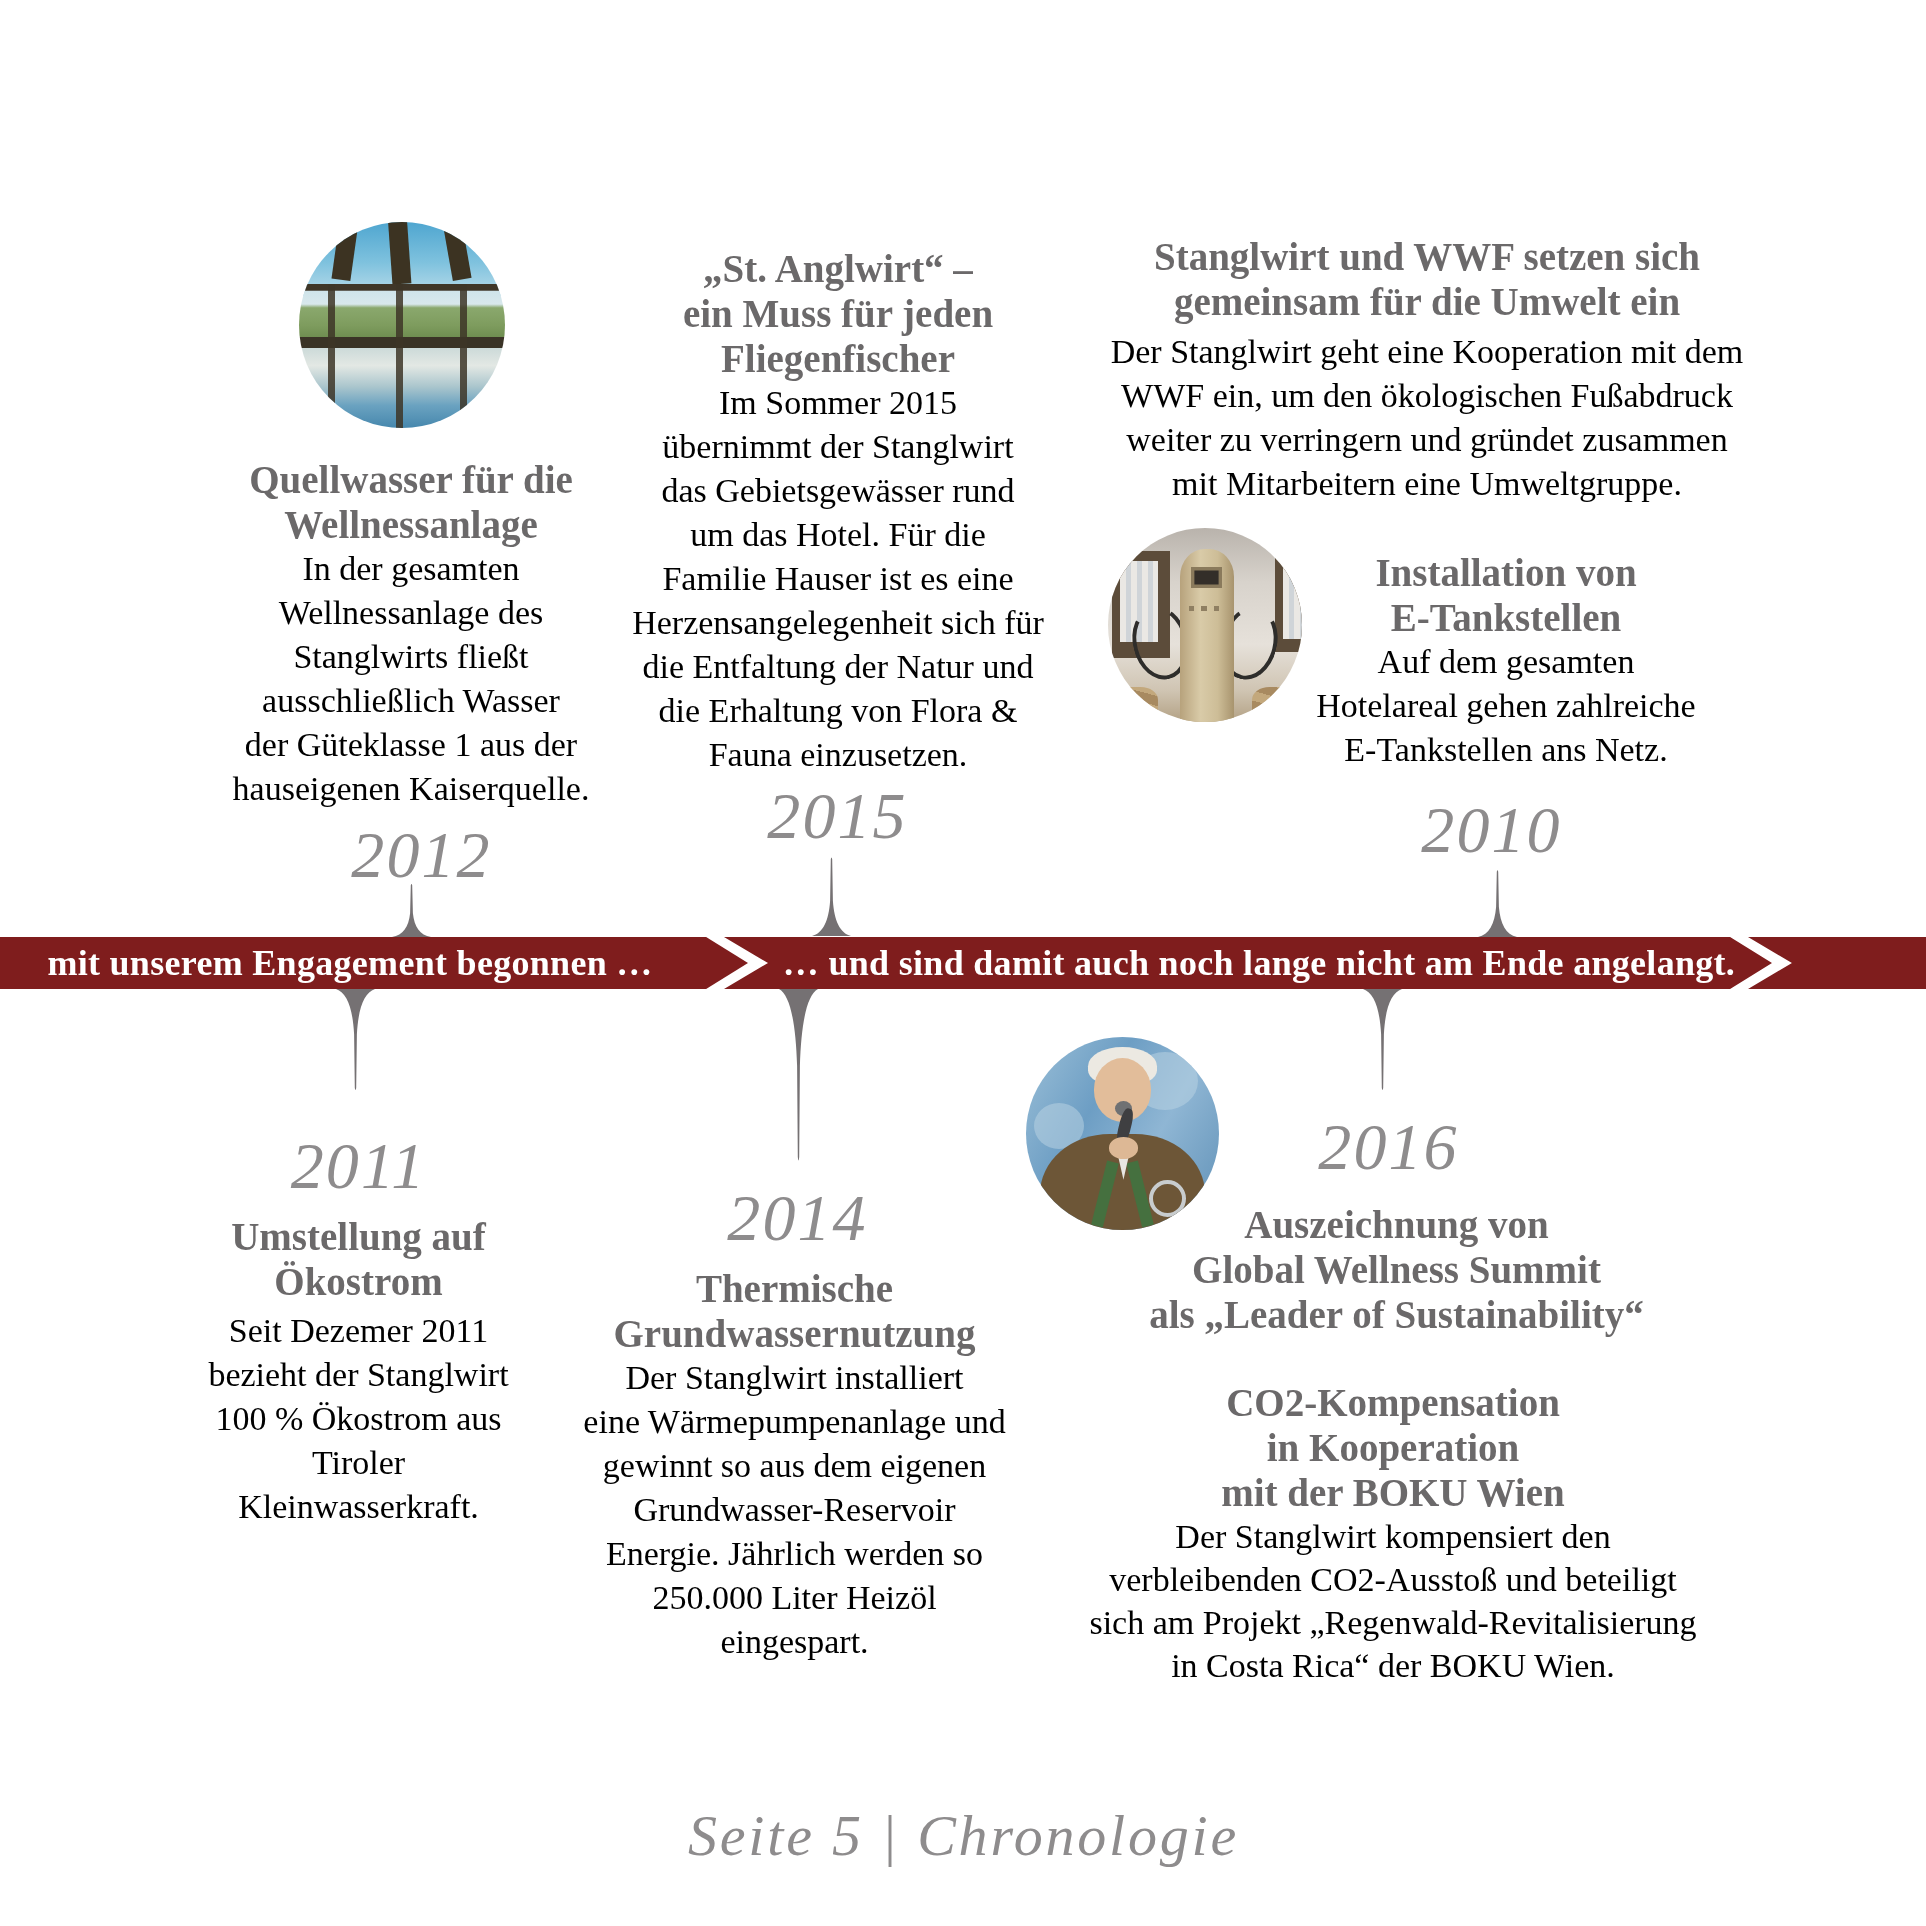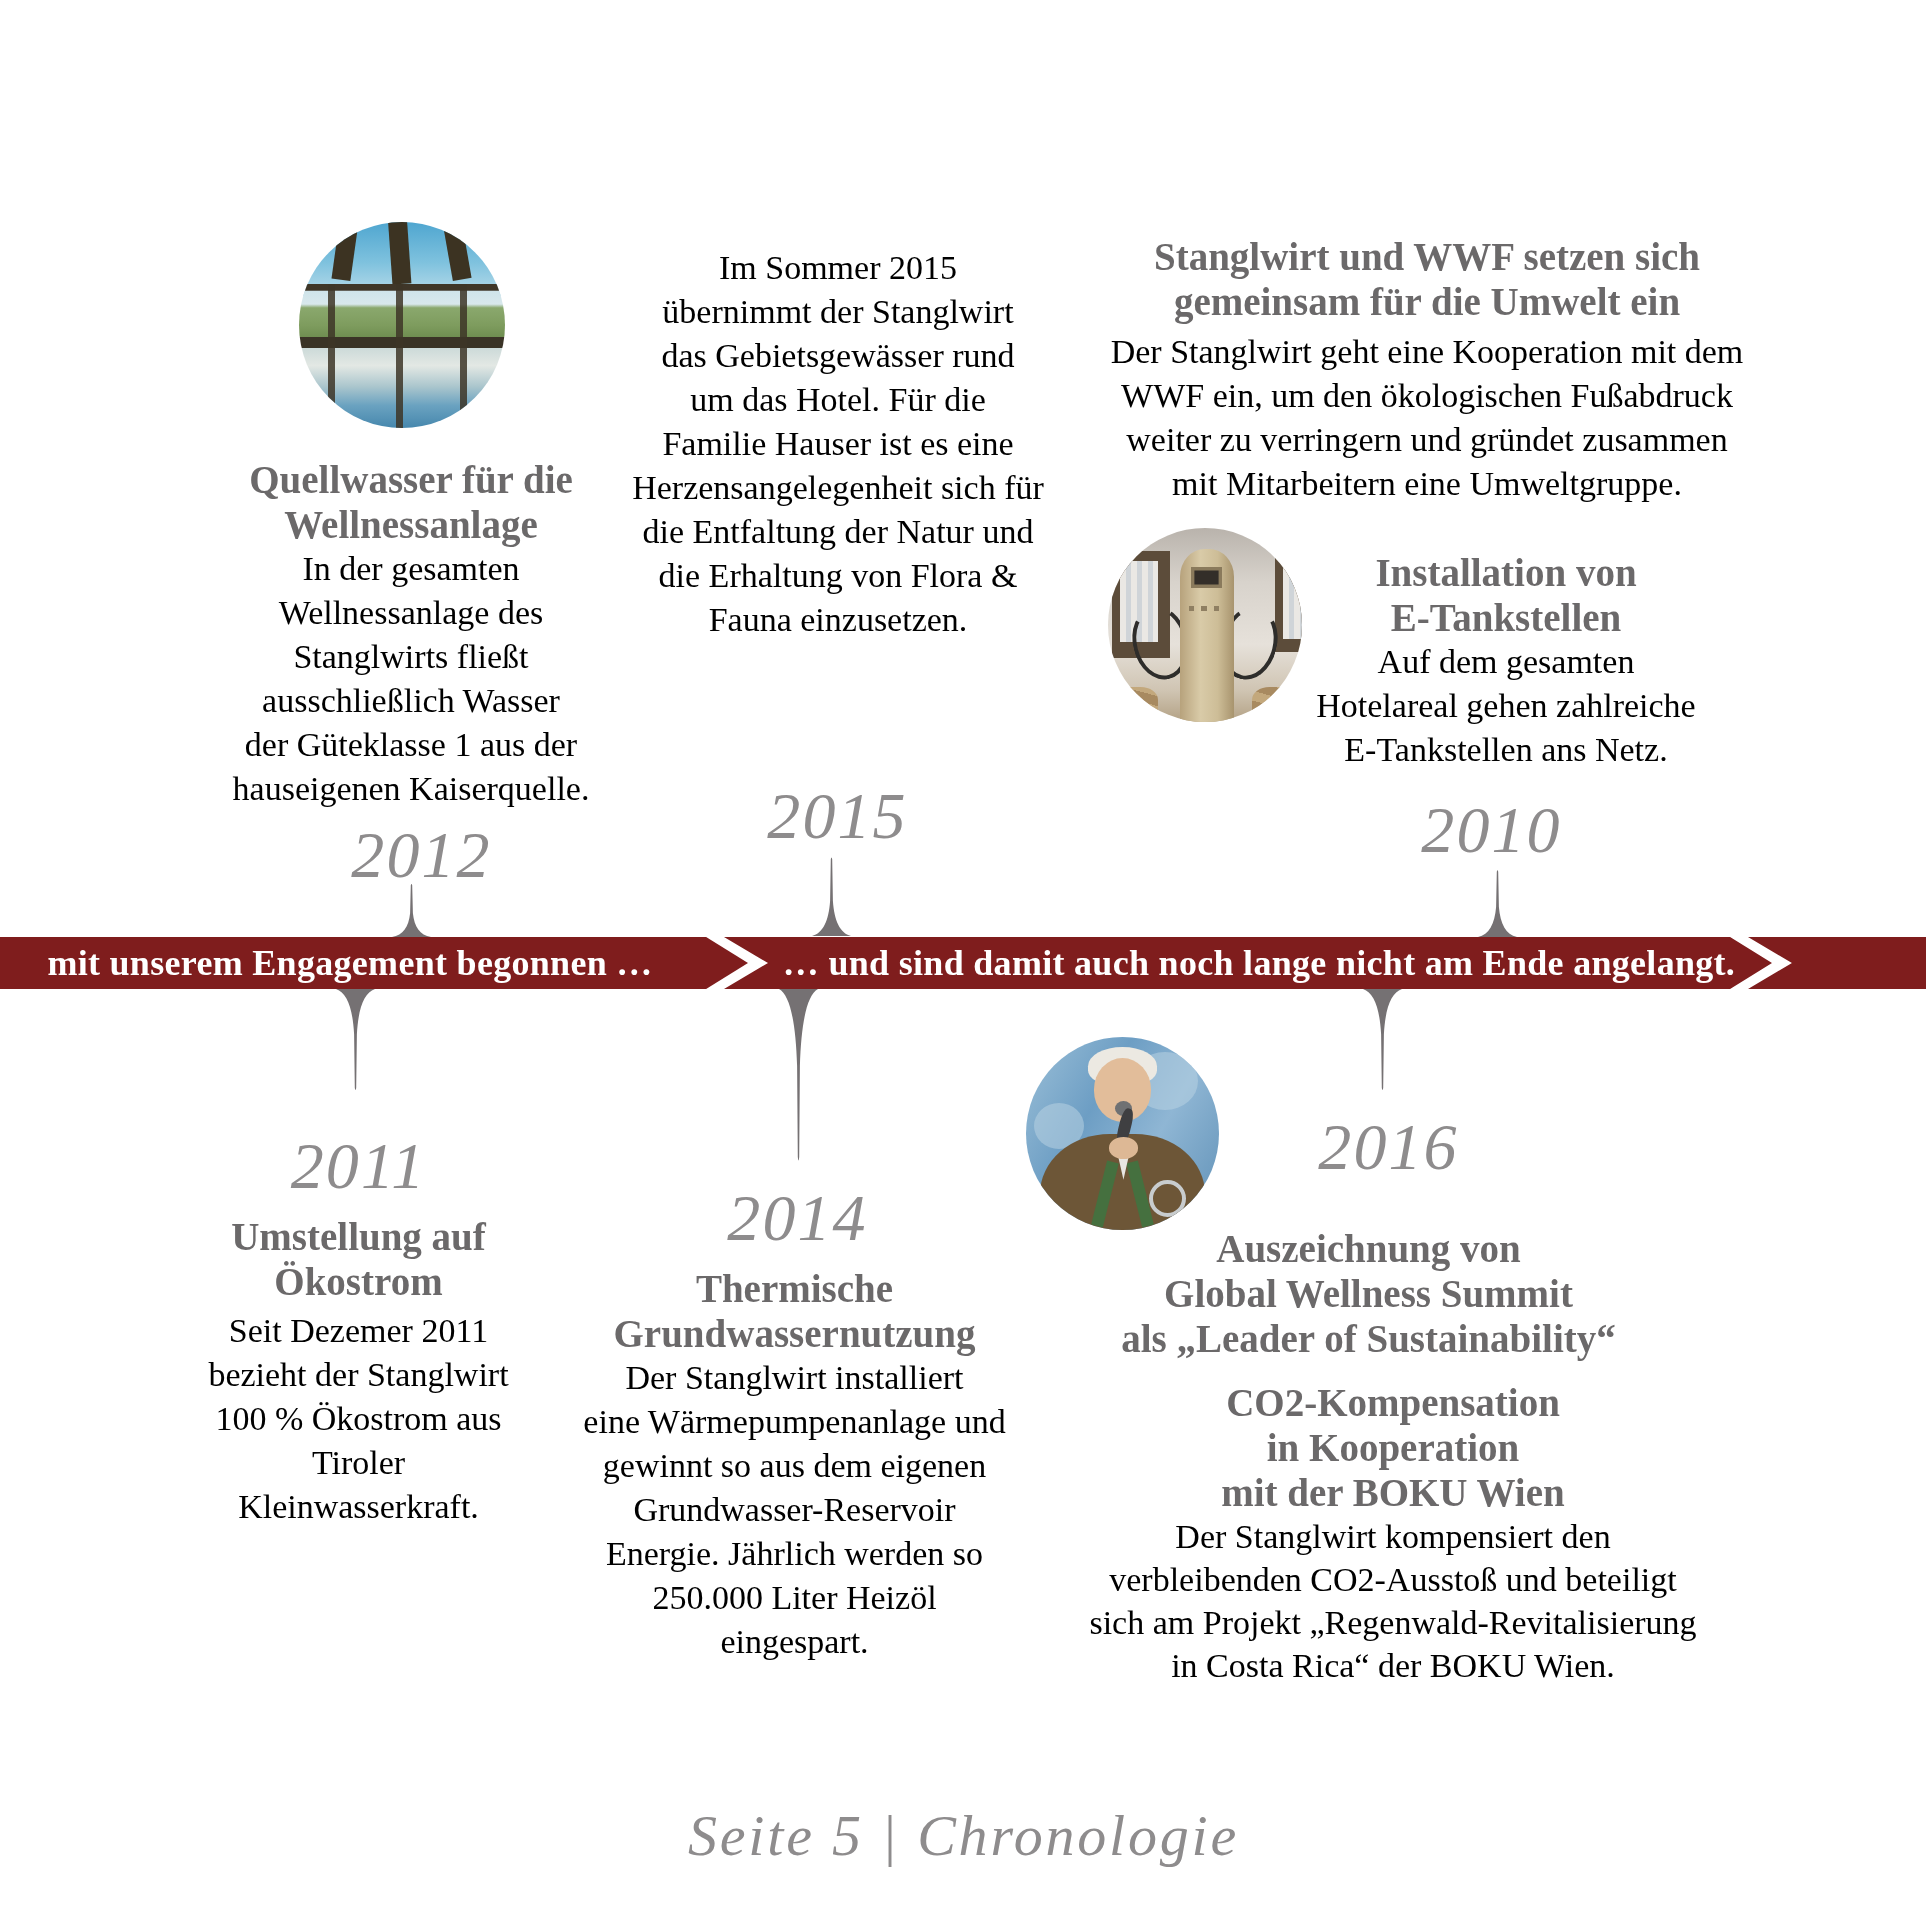--- a/index.html
+++ b/index.html
@@ -114,20 +114,23 @@
     <div class="event-body">In der gesamten
 Wellnessanlage des
 Stanglwirts fließt
 ausschließlich Wasser
 der Güteklasse 1 aus der
 hauseigenen Kaiserquelle.</div>
   </div>
   <div class="abs center year" style="left:284px; top:822px; width:275px;text-align:center;">2012</div>
 
   <div class="abs center" style="left:597px; top:246px; width:482px;">
+    <div class="event-title">„St. Anglwirt“ –
+ein Muss für jeden
+Fliegenfischer</div>
     <div class="event-body">Im Sommer 2015
 übernimmt der Stanglwirt
 das Gebietsgewässer rund
 um das Hotel. Für die
 Familie Hauser ist es eine
 Herzensangelegenheit sich für
 die Entfaltung der Natur und
 die Erhaltung von Flora &amp;
 Fauna einzusetzen.</div>
   </div>
@@ -228,21 +231,21 @@
     <div class="man-shirt"></div>
     <div class="man-hair"></div>
     <div class="man-head"></div>
     <div class="man-michead"></div>
     <div class="man-mic"></div>
     <div class="man-hand"></div>
     <div class="man-trophy"></div>
   </div>
 
   <div class="abs center year" style="left:1251px; top:1114px; width:275px;">2016</div>
-  <div class="abs center" style="left:1052px; top:1202px; width:633px;margin-top:24px;">
+  <div class="abs center" style="left:1080px; top:1202px; width:633px;">
     <div class="event-title">Auszeichnung von
 Global Wellness Summit
 als „Leader of Sustainability“</div>
   </div>
 
   <div class="abs center" style="left:1049px; top:1380px; width:688px;">
     <div class="event-title">CO2-Kompensation
 in Kooperation
 mit der BOKU Wien</div>
     <div class="event-body" style="line-height:43px;">Der Stanglwirt kompensiert den

